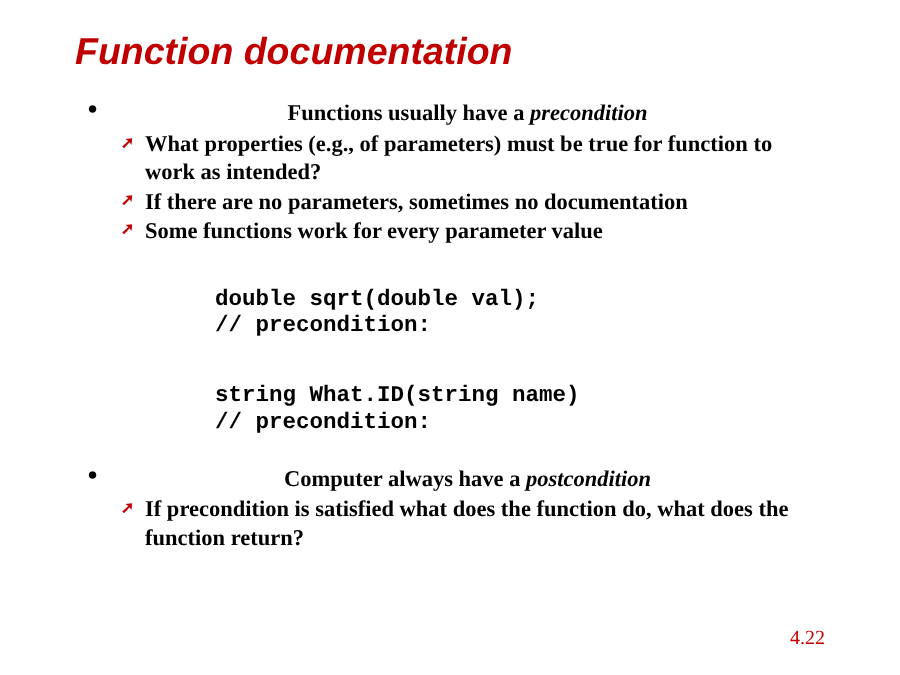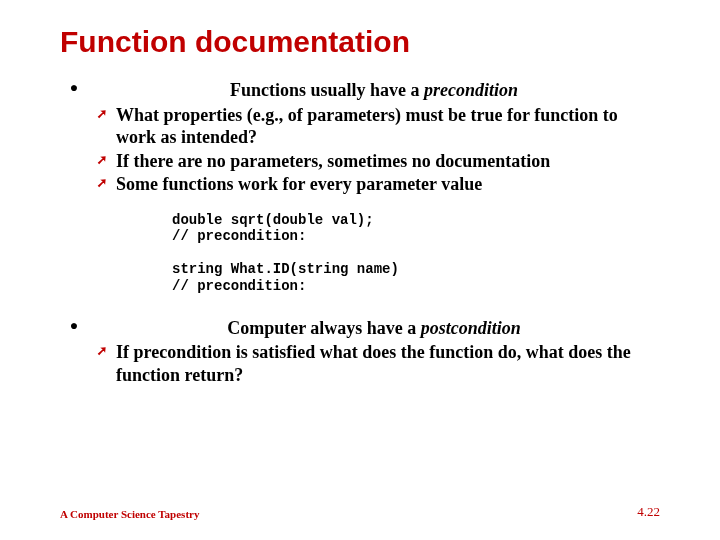--- a/index.html
+++ b/index.html
@@ -17,20 +17,21 @@
     height: 540px;
     box-sizing: border-box;
     padding: 25px 60px 40px 60px;
   }
   .title {
     font-family: Arial, Helvetica, sans-serif;
     font-size: 30px;
     font-weight: bold;
     color: #c00000;
     margin-bottom: 20px;
+    font-style: italic;
   }
   .l1 {
     display: flex;
     margin: 6px 0 2px 0;
     font-size: 18px;
     font-weight: bold;
     line-height: 1.25;
   }
   .l1 .bullet {
     width: 28px;
@@ -53,39 +54,39 @@
     text-align: center;
     color: #c00000;
     font-size: 13px;
     position: relative;
     top: 2px;
   }
   .l2 .text { flex: 1; }
   .italic { font-style: italic; }
   .codeblock {
     font-family: "Courier New", Courier, monospace;
-    font-size: 14px;
+    font-size: 18px;
     font-weight: bold;
     white-space: pre;
-    margin: 16px 0 0 112px;
+    margin: 34px 0 0 112px;
     line-height: 1.2;
   }
   .footer-left {
     position: absolute;
     left: 60px;
     bottom: 20px;
     font-size: 11px;
     font-weight: bold;
     color: #c00000;
   }
   .footer-right {
     position: absolute;
     right: 60px;
     bottom: 20px;
-    font-size: 13px;
+    font-size: 16px;
     color: #c00000;
   }
   .gap { height: 16px; }
 </style>
 </head>
 <body>
 
 <div class="slide">
 
   <div class="title">Function documentation</div>
@@ -122,16 +123,15 @@
     <div class="text">
       <span>Computer always have a </span><span class="italic">postcondition</span>
     </div>
   </div>
 
   <div class="l2">
     <div class="bullet">➚</div>
     <div class="text">If precondition is satisfied what does the function do, what does the function return?</div>
   </div>
 
-  <div class="footer-left">A Computer Science Tapestry</div>
   <div class="footer-right">4.22</div>
 
 </div>
 
 </body></html>

